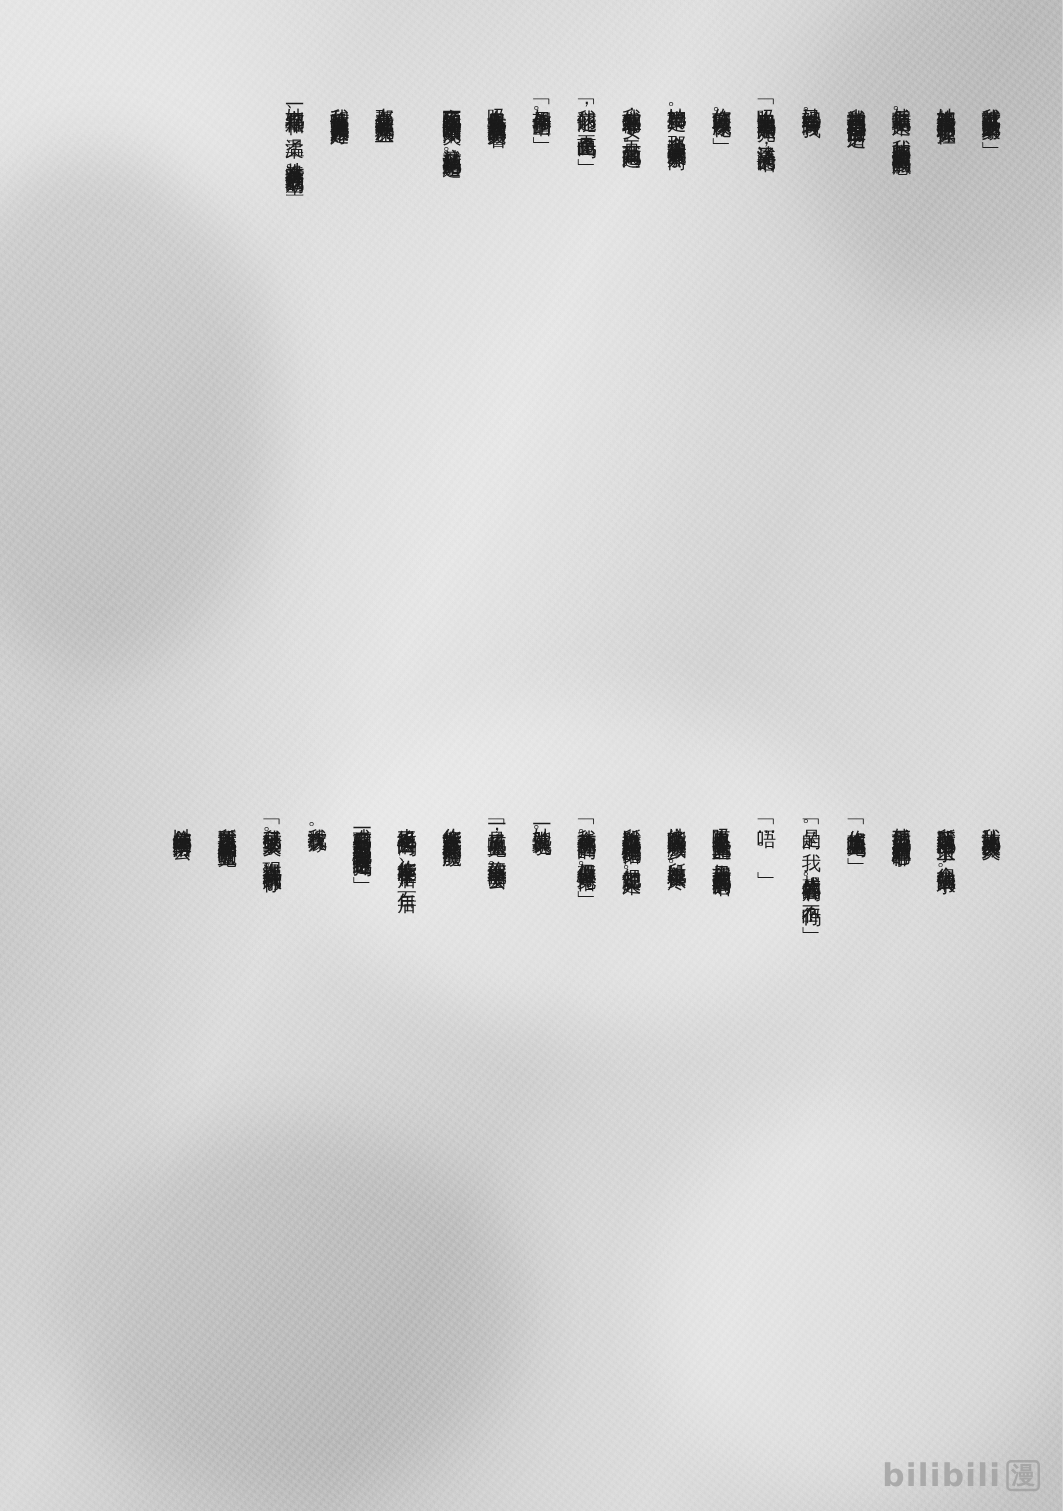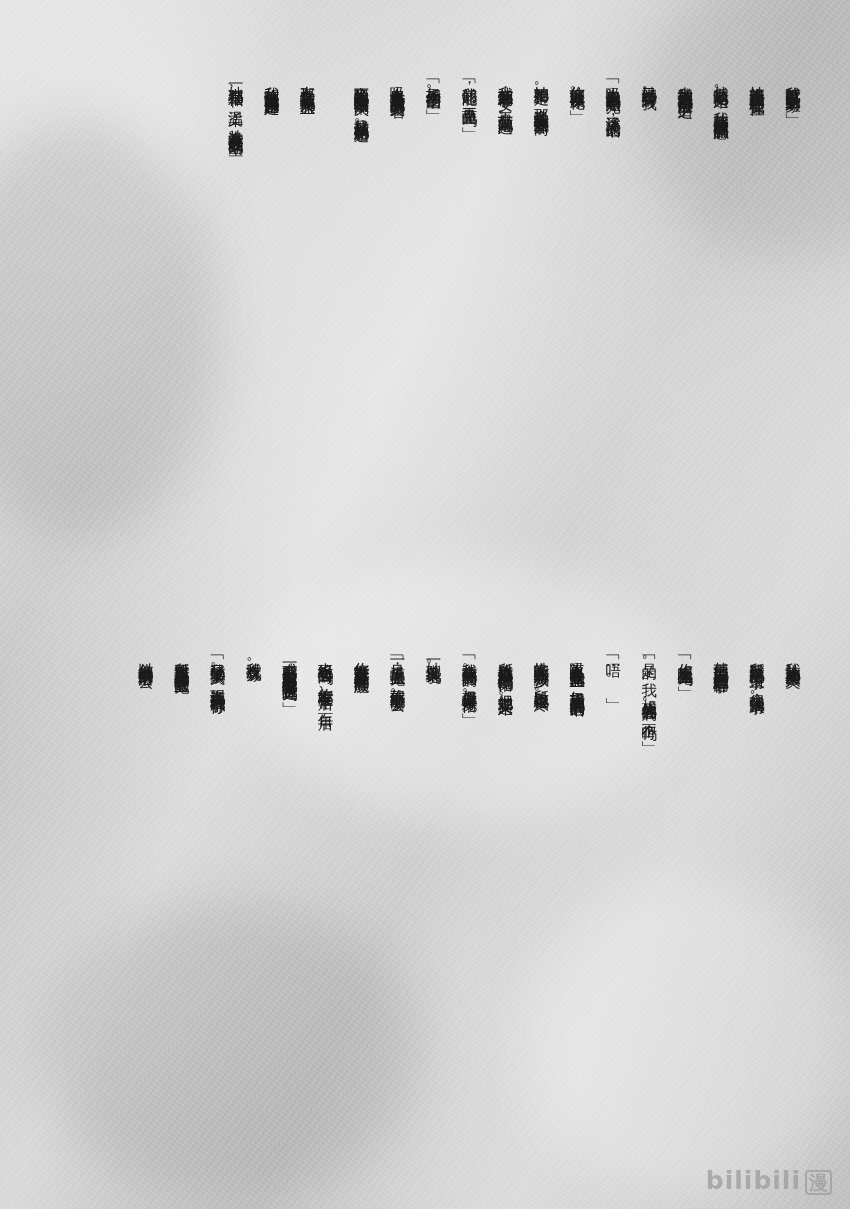--- a/index.html
+++ b/index.html
@@ -74,21 +74,21 @@
   }
   .vline {
     display: block;
   }
   
   .watermark {
     position: absolute;
     right: 18px;
     bottom: 14px;
     display: flex;
-    align-items: flex-end;
+    align-items: center;
     gap: 4px;
     opacity: 0.75;
   }
   .wm-text {
     font-size: 25px;
     font-weight: 700;
     color: #9c9c9c;
     letter-spacing: 1px;
     font-family: "DejaVu Sans", "Liberation Sans", sans-serif;
   }

